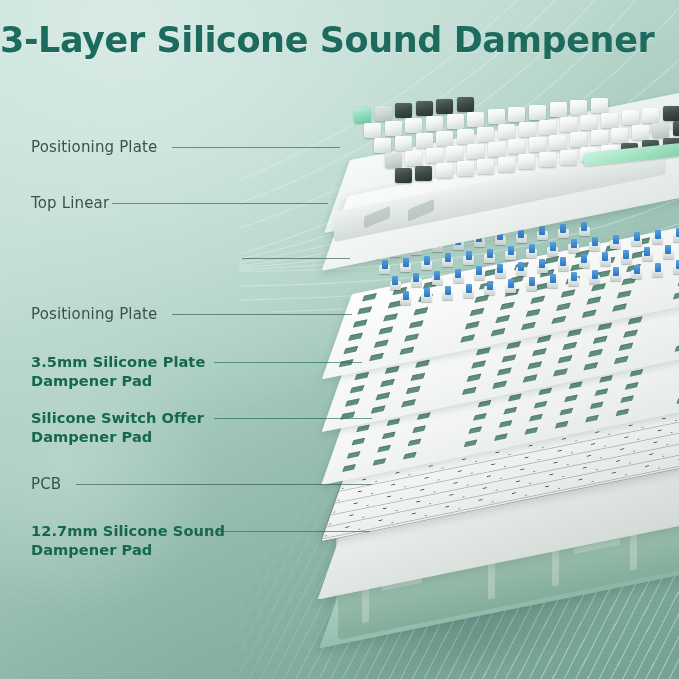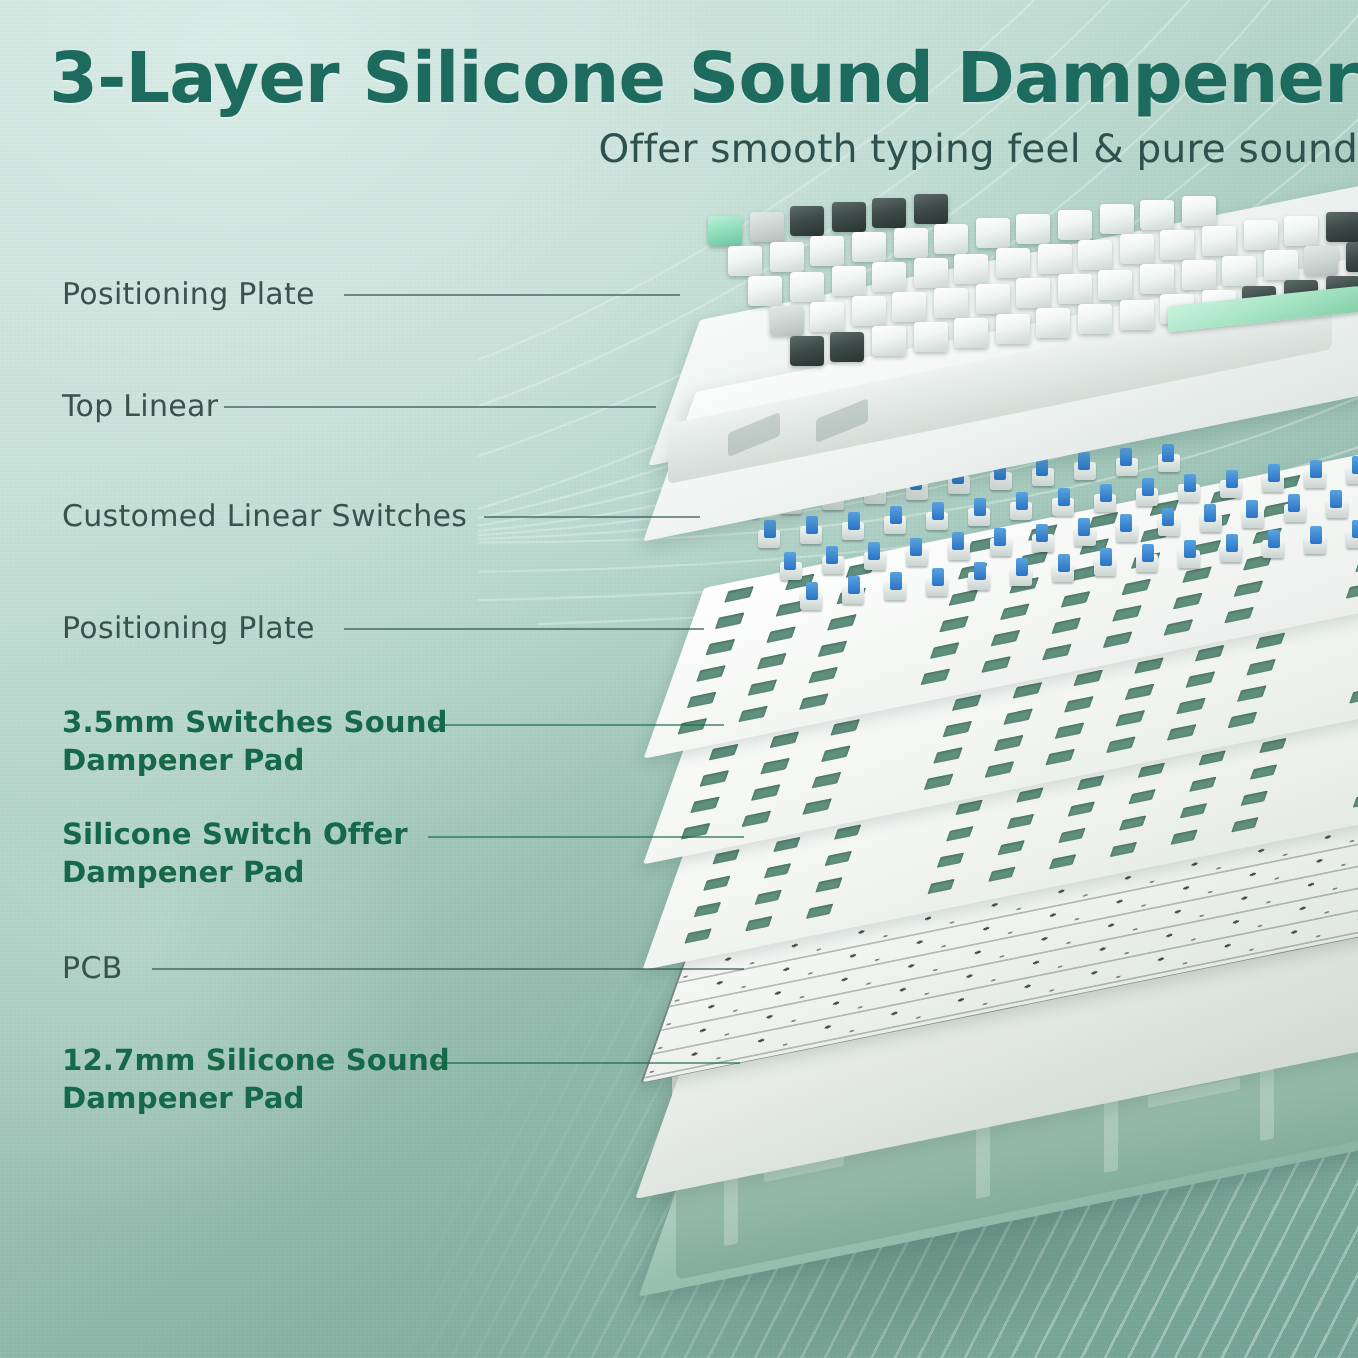--- a/index.html
+++ b/index.html
@@ -25,21 +25,21 @@
        -webkit-mask-image:radial-gradient(90% 80% at 88% 92%, #000 6%, rgba(0,0,0,.72) 46%, rgba(0,0,0,0) 82%);
        mask-image:radial-gradient(90% 80% at 88% 92%, #000 6%, rgba(0,0,0,.72) 46%, rgba(0,0,0,0) 82%);}
   .softblob{position:absolute;left:-90px;bottom:60px;width:320px;height:300px;border-radius:50%;
        background:radial-gradient(circle at 50% 50%, rgba(205,228,219,.42), rgba(205,228,219,0) 66%);}
   .grain{position:absolute;inset:0;opacity:.22;
        background-image:
          repeating-linear-gradient(0deg, rgba(255,255,255,.05) 0 1px, rgba(0,0,0,.03) 1px 2px),
          repeating-linear-gradient(90deg, rgba(255,255,255,.04) 0 1px, rgba(0,0,0,.025) 1px 2px);}
 
   
-  .header{position:absolute;left:0;right:0;top:22px;text-align:right;z-index:6;}
+  .header{position:absolute;left:0;right:0;top:22px;text-align:left;z-index:6;}
   .title{
     font-size:35px;font-weight:700;letter-spacing:-.4px;
     color:#1d6b5f;line-height:1.06;margin:0;
     text-shadow:0 1px 0 rgba(255,255,255,.32);
   }
   .subtitle{
     margin:5px 0 0;font-size:19.5px;font-weight:400;letter-spacing:.1px;
     color:#2f514d;line-height:1.1;
   }
 
@@ -731,47 +731,43 @@
         <div class="kc w" style="left:248.8px;top:41.0px;"></div>
         <div class="kc d" style="left:269.4px;top:38.7px;"></div>
         <div class="kc d" style="left:290.0px;top:36.4px;"></div>
         <div class="kc d" style="left:310.6px;top:34.1px;"></div>
         <div class="kbar" style="left:232px;top:44px;width:96px;transform:skewY(-6deg);"></div>
       </div>
   </div>
 
   <div class="header">
     <h1 class="title">3-Layer Silicone Sound Dampener</h1>
-    <p class="subtitle">Offer smooth typing feel &amp; pure sound</p>
   </div>
 
   <div class="labels">
 
     <div class="callout plain" style="left:31px;top:138px;">
       <span class="txt">Positioning Plate</span>
     </div>
     <div class="leader" style="left:172px;top:147px;width:168px;"></div>
 
     <div class="callout plain" style="left:31px;top:194px;">
       <span class="txt">Top Linear</span>
     </div>
     <div class="leader" style="left:112px;top:203px;width:216px;"></div>
 
-    <div class="callout plain" style="left:31px;top:249px;">
-      <span class="txt">Customed Linear Switches</span>
-    </div>
     <div class="leader" style="left:242px;top:258px;width:108px;"></div>
 
     <div class="callout plain" style="left:31px;top:305px;">
       <span class="txt">Positioning Plate</span>
     </div>
     <div class="leader" style="left:172px;top:314px;width:180px;"></div>
 
     <div class="callout bold" style="left:31px;top:353px;">
-      <span class="txt">3.5mm Switches Sound
+      <span class="txt">3.5mm Silicone Plate
 Dampener Pad</span>
     </div>
     <div class="leader green" style="left:214px;top:362px;width:148px;"></div>
 
     <div class="callout bold" style="left:31px;top:409px;">
       <span class="txt">Silicone Switch Offer
 Dampener Pad</span>
     </div>
     <div class="leader green" style="left:214px;top:418px;width:158px;"></div>
 

